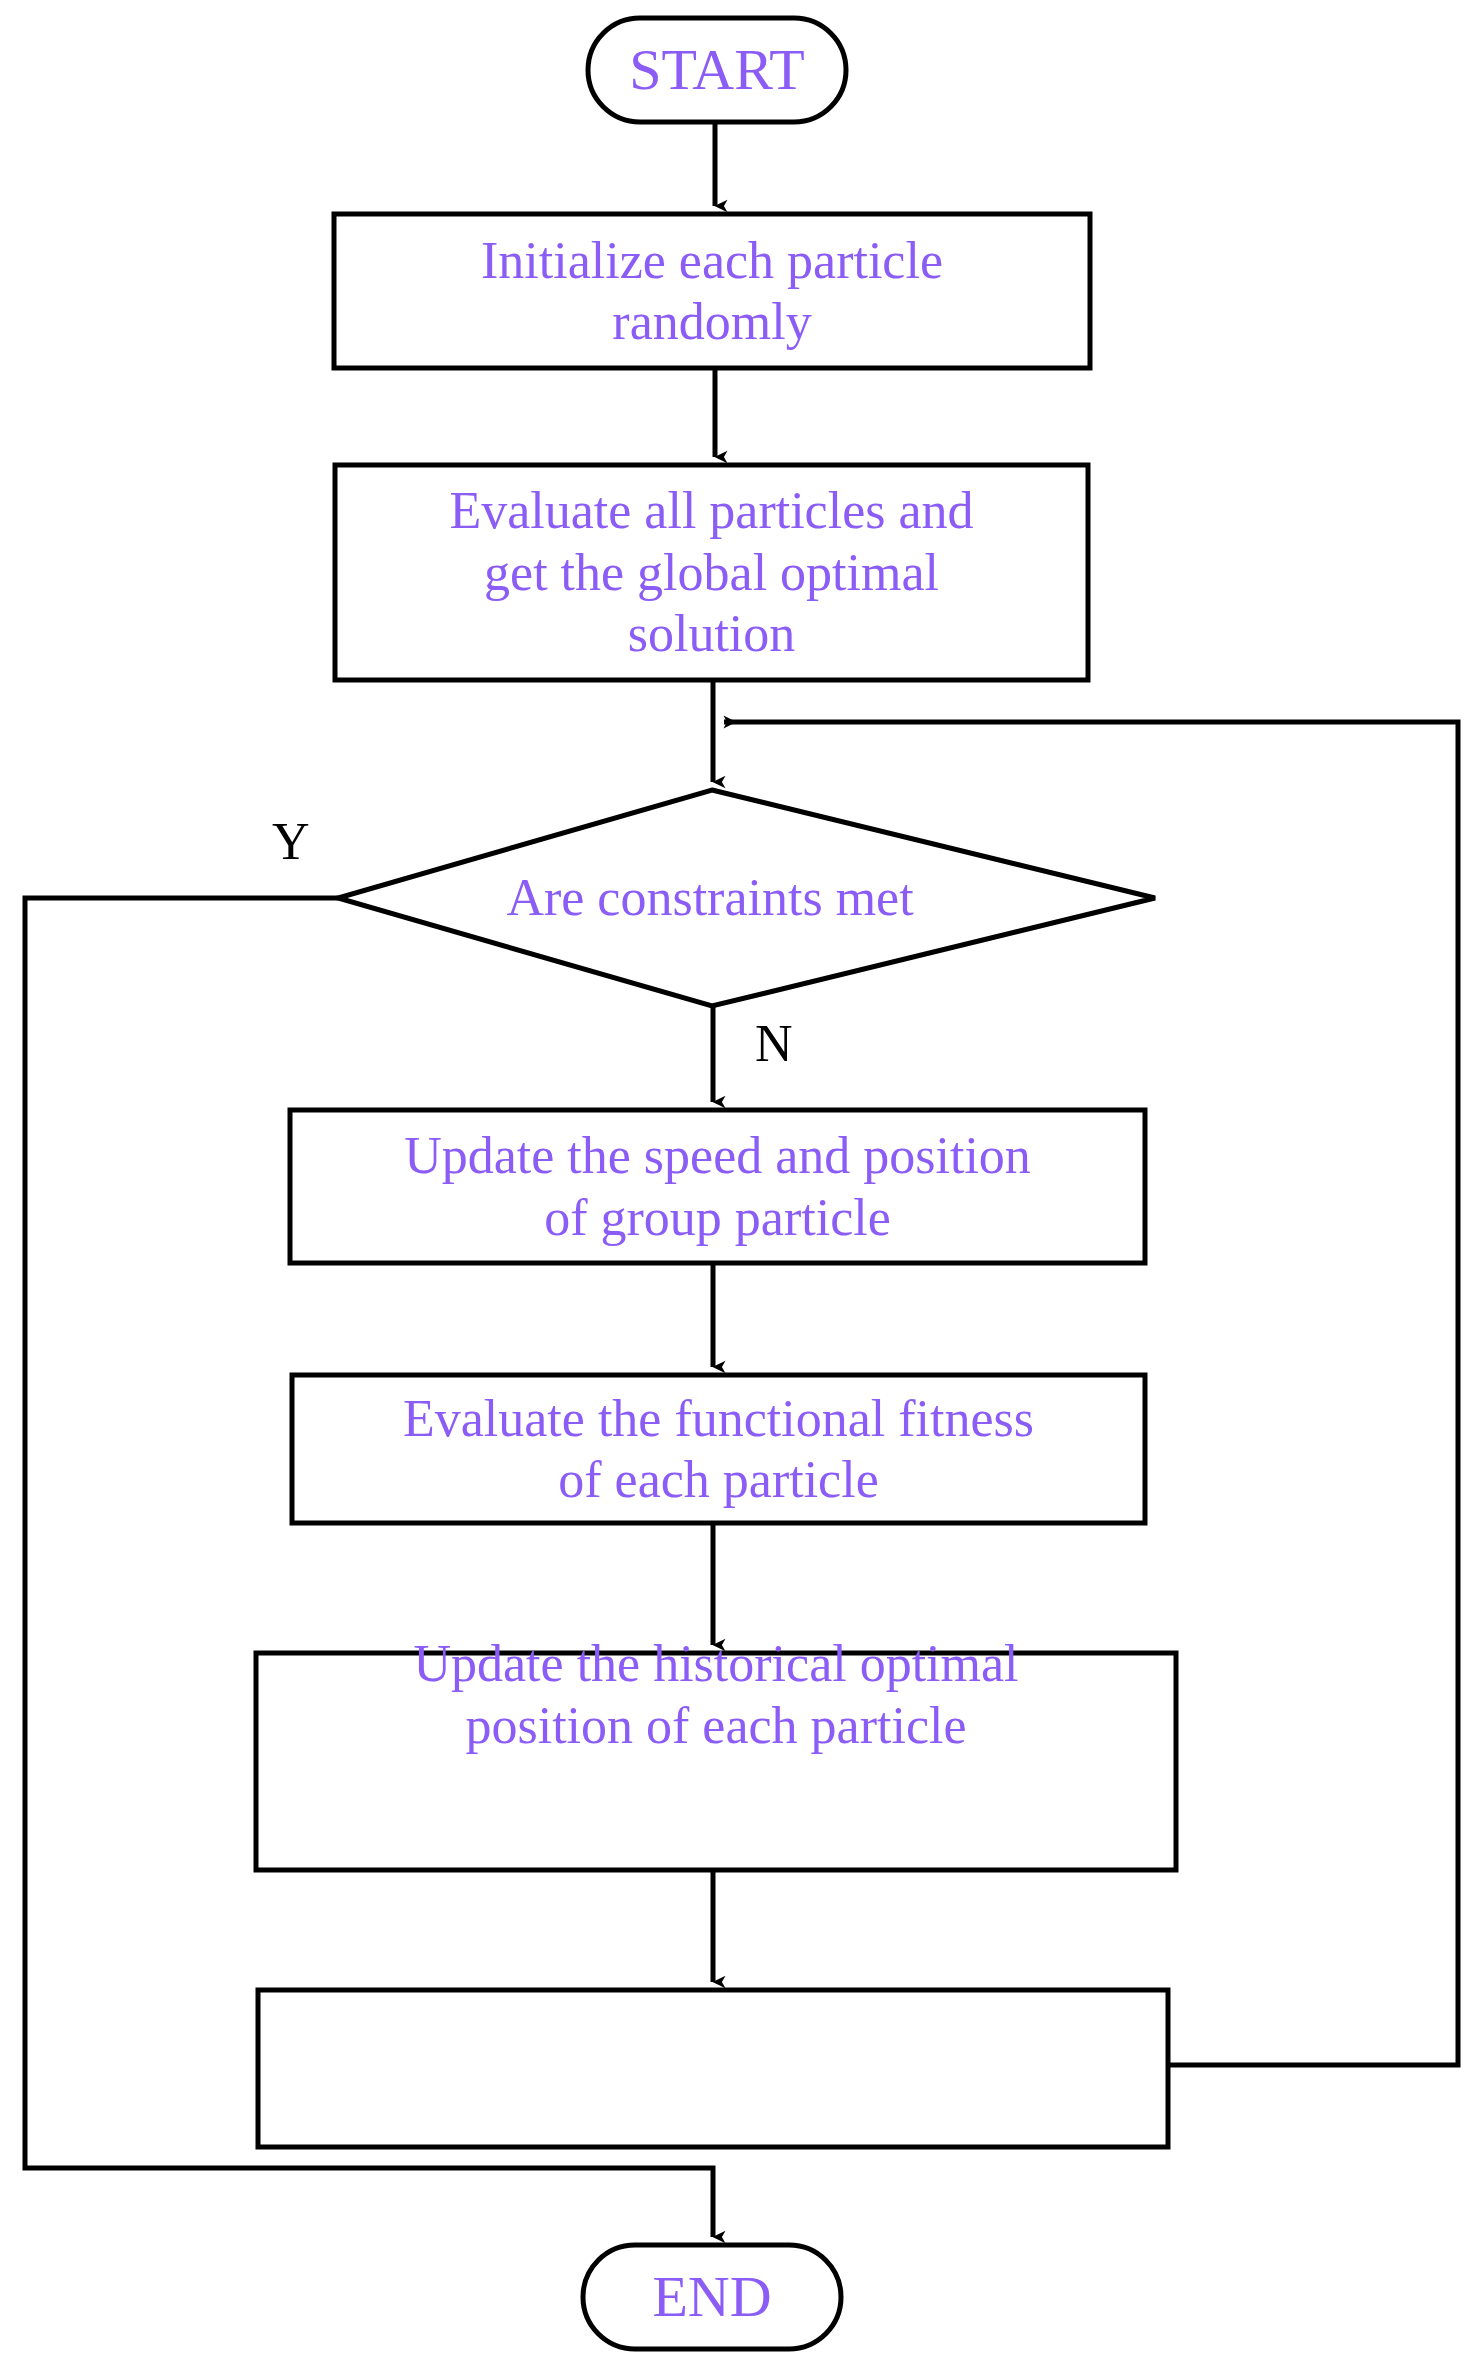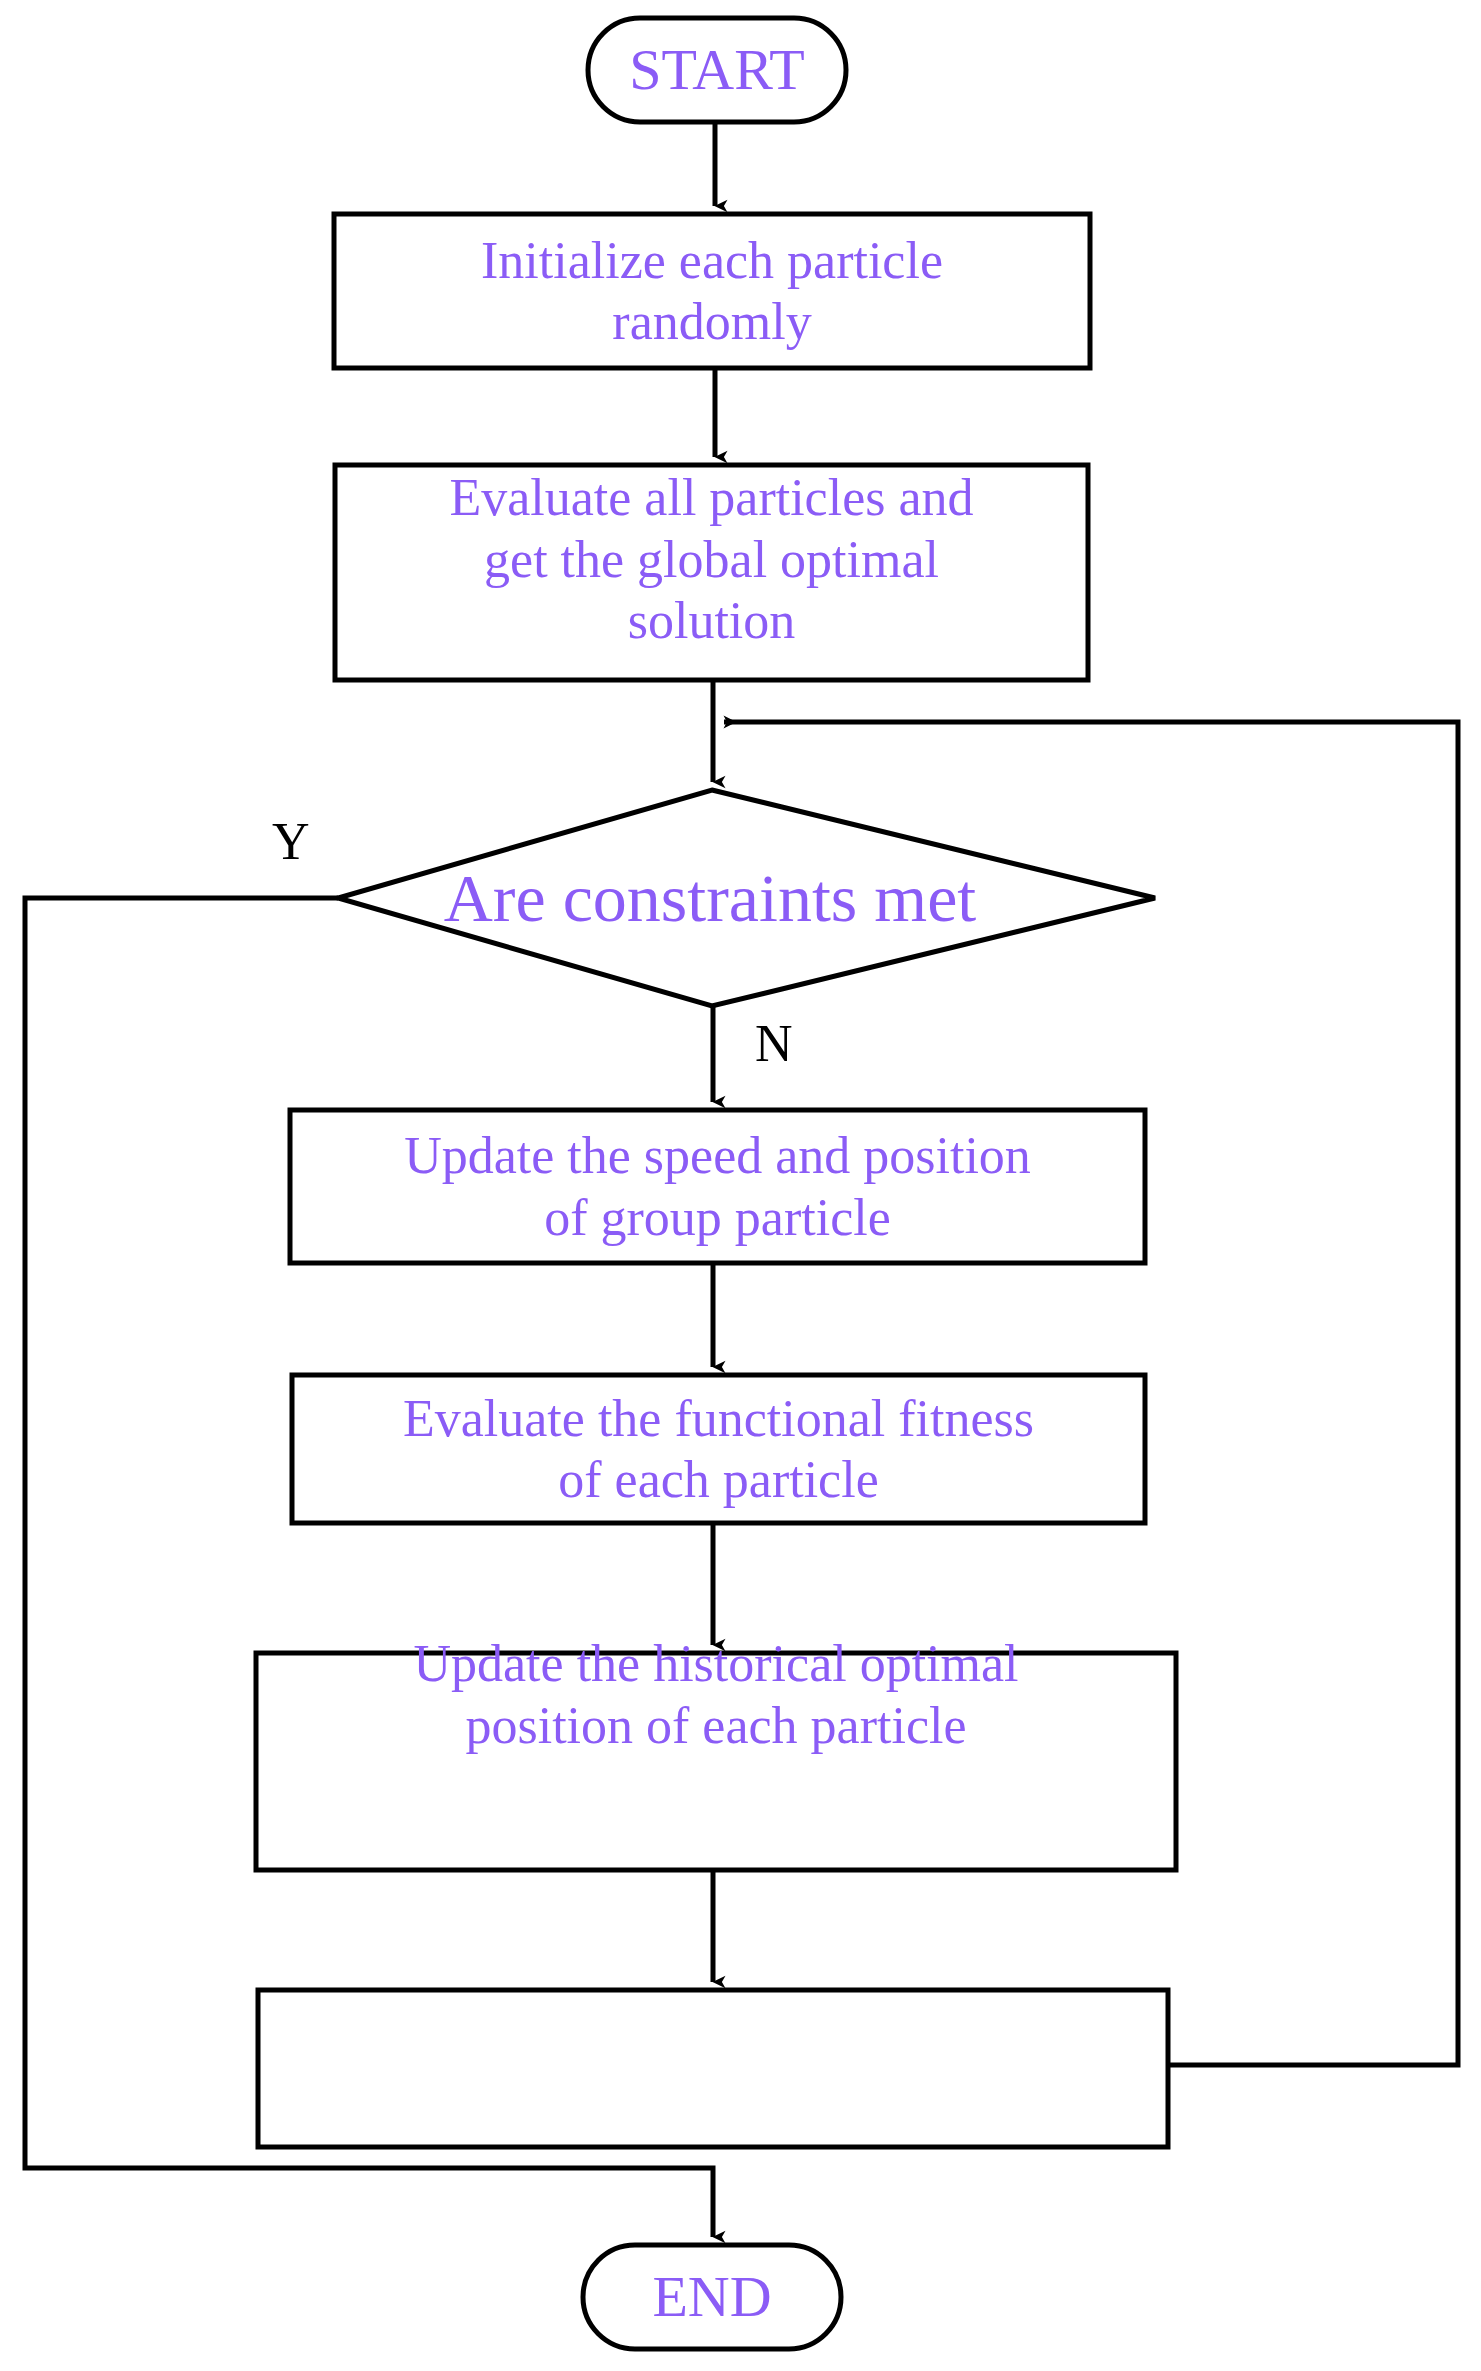--- a/index.html
+++ b/index.html
@@ -35,21 +35,21 @@
     pointer-events: none;
     white-space: pre-line;
   }
   .terminal-label {
     font-size: 58px;
   }
   .process-label {
     font-size: 52px;
   }
   .decision-label {
-    font-size: 68px;
+    font-size: 52px;
   }
   .branch-label {
     position: absolute;
     color: #000000;
     font-size: 52px;
     font-family: "Liberation Serif", "DejaVu Serif", serif;
   }
 </style>
 </head>
 <body>
@@ -101,21 +101,21 @@
     <path d="M 1168 2065 L 1458 2065 L 1458 722 L 724 722" fill="none" stroke="#000000" stroke-width="5" marker-end="url(#arrowLeft)"></path>
 
     <path d="M 338 898 L 25 898 L 25 2168 L 713 2168 L 713 2237" fill="none" stroke="#000000" stroke-width="5" marker-end="url(#arrowDown)"></path>
   </svg>
 
   <div class="node-text terminal-label" style="left:588px; top:18px; width:258px; height:104px;">START</div>
 
   <div class="node-text process-label" style="left:334px; top:214px; width:756px; height:154px;">Initialize each particle
 randomly</div>
 
-  <div class="node-text process-label" style="left:335px; top:452px; width:753px; height:215px;">Evaluate all particles and
+  <div class="node-text process-label" style="left:335px; top:465px; width:753px; height:215px;">Evaluate all particles and
 get the global optimal
 solution</div>
 
   <div class="node-text decision-label" style="left:400px; top:860px; width:620px; height:76px;">Are constraints met</div>
 
   <div class="node-text process-label" style="left:290px; top:1110px; width:855px; height:153px;">Update the speed and position
 of group particle</div>
 
   <div class="node-text process-label" style="left:292px; top:1375px; width:853px; height:148px;">Evaluate the functional fitness
 of each particle</div>

